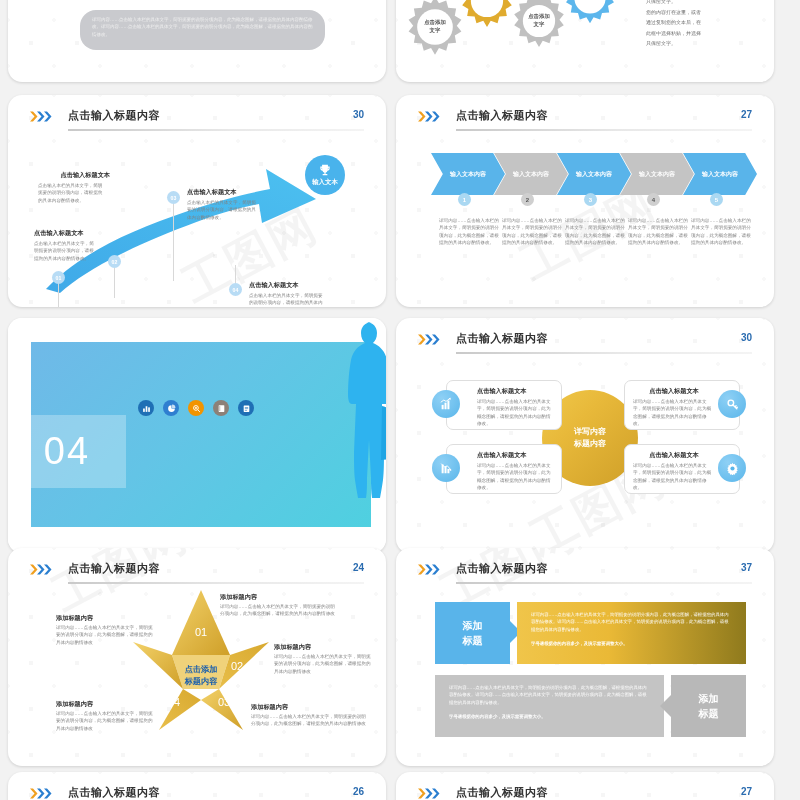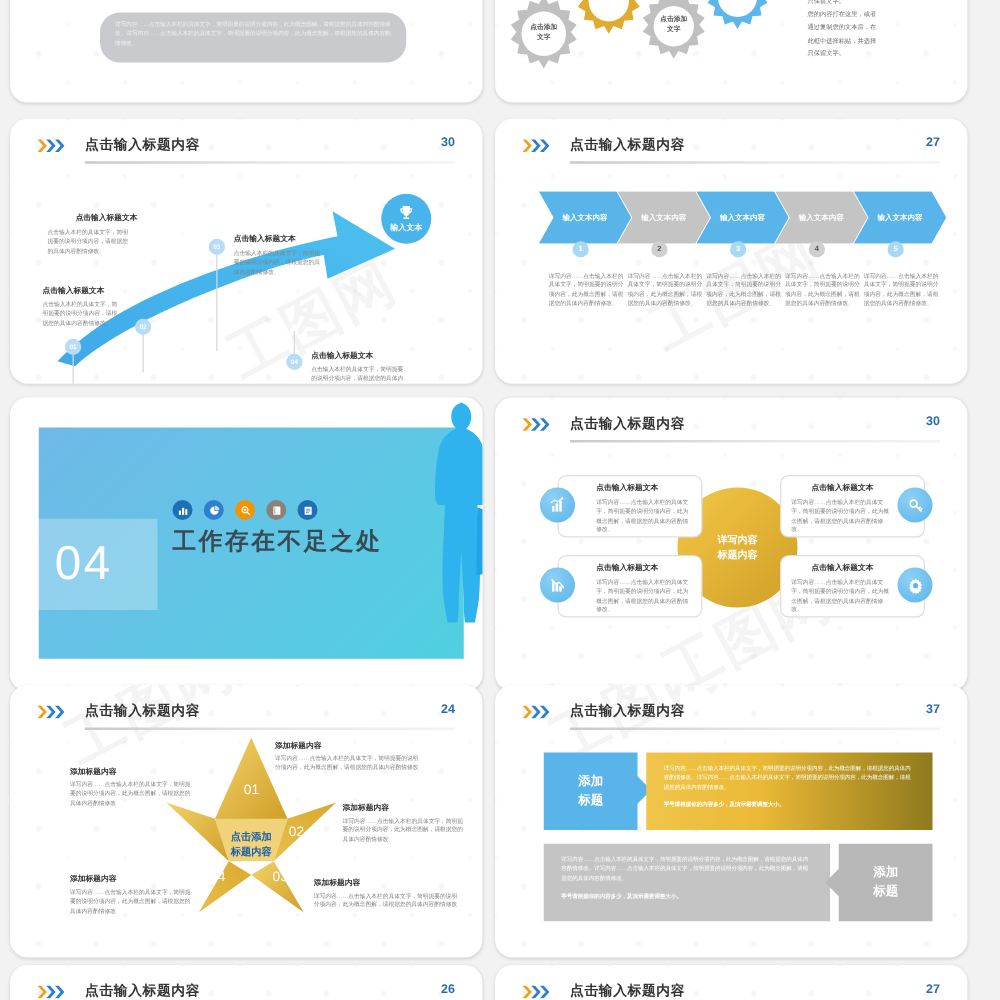--- a/index.html
+++ b/index.html
@@ -356,21 +356,20 @@
         <div class="s22-ic" style="background:#1f6fb5;">
           <svg width="9" height="9" viewBox="0 0 16 16" fill="#fff">
               <rect x="3" y="2.5" width="10" height="11.5" rx="1"></rect>
               <rect x="5" y="5.5" width="6" height="1" fill="#1f6fb5"></rect>
               <rect x="5" y="8" width="6" height="1" fill="#1f6fb5"></rect>
               <rect x="5" y="10.5" width="4" height="1" fill="#1f6fb5"></rect>
             </svg>
         </div>
       </div>
 
-      <div class="s22-heading" style="left:130px; top:102px;">工作存在不足之处</div>
     </div>
   </div>
 
   <div class="slide" style="left:396px; top:318px; width:378px; height:235px;">
     <div class="dots"></div>
     <div class="wm" style="left:130px; top:160px;">工图网</div>
 
     <div class="hdr">
       <div class="chev">
         <svg width="26" height="11" viewBox="0 0 52 22">

